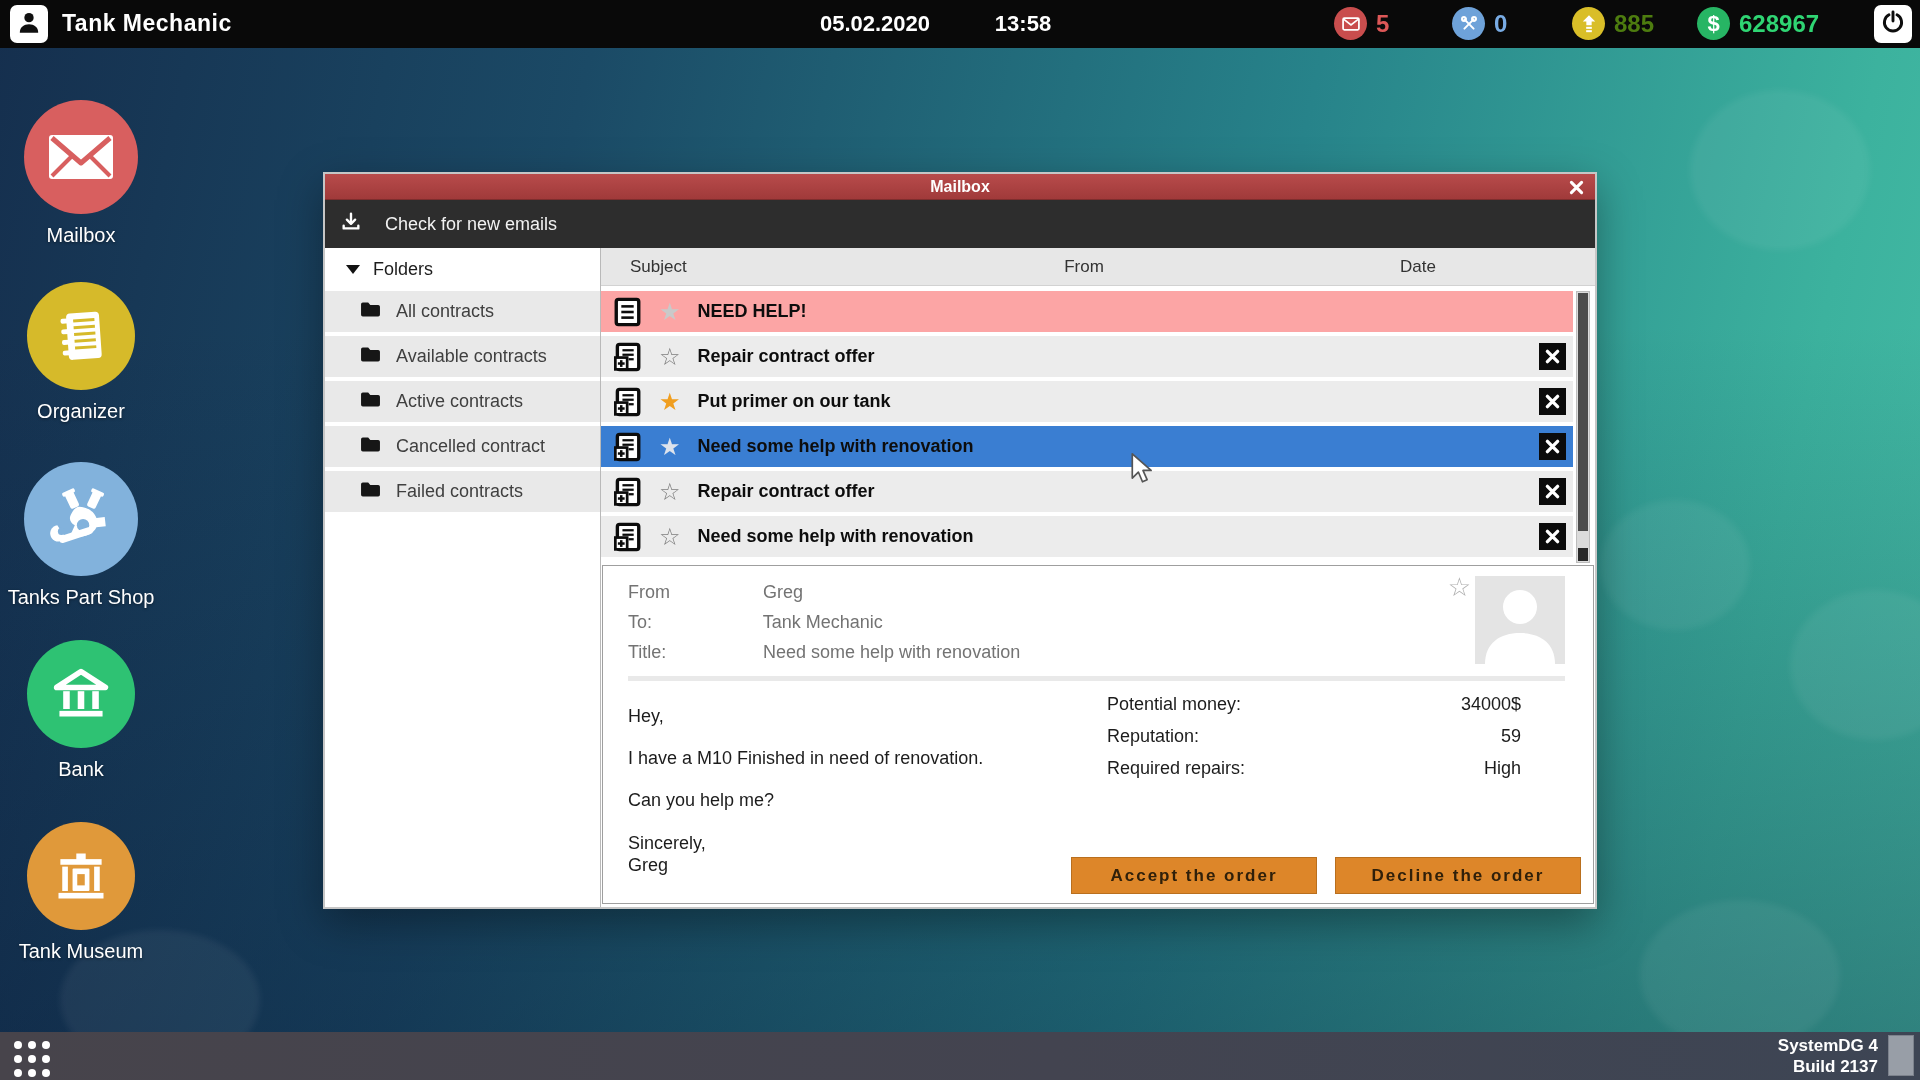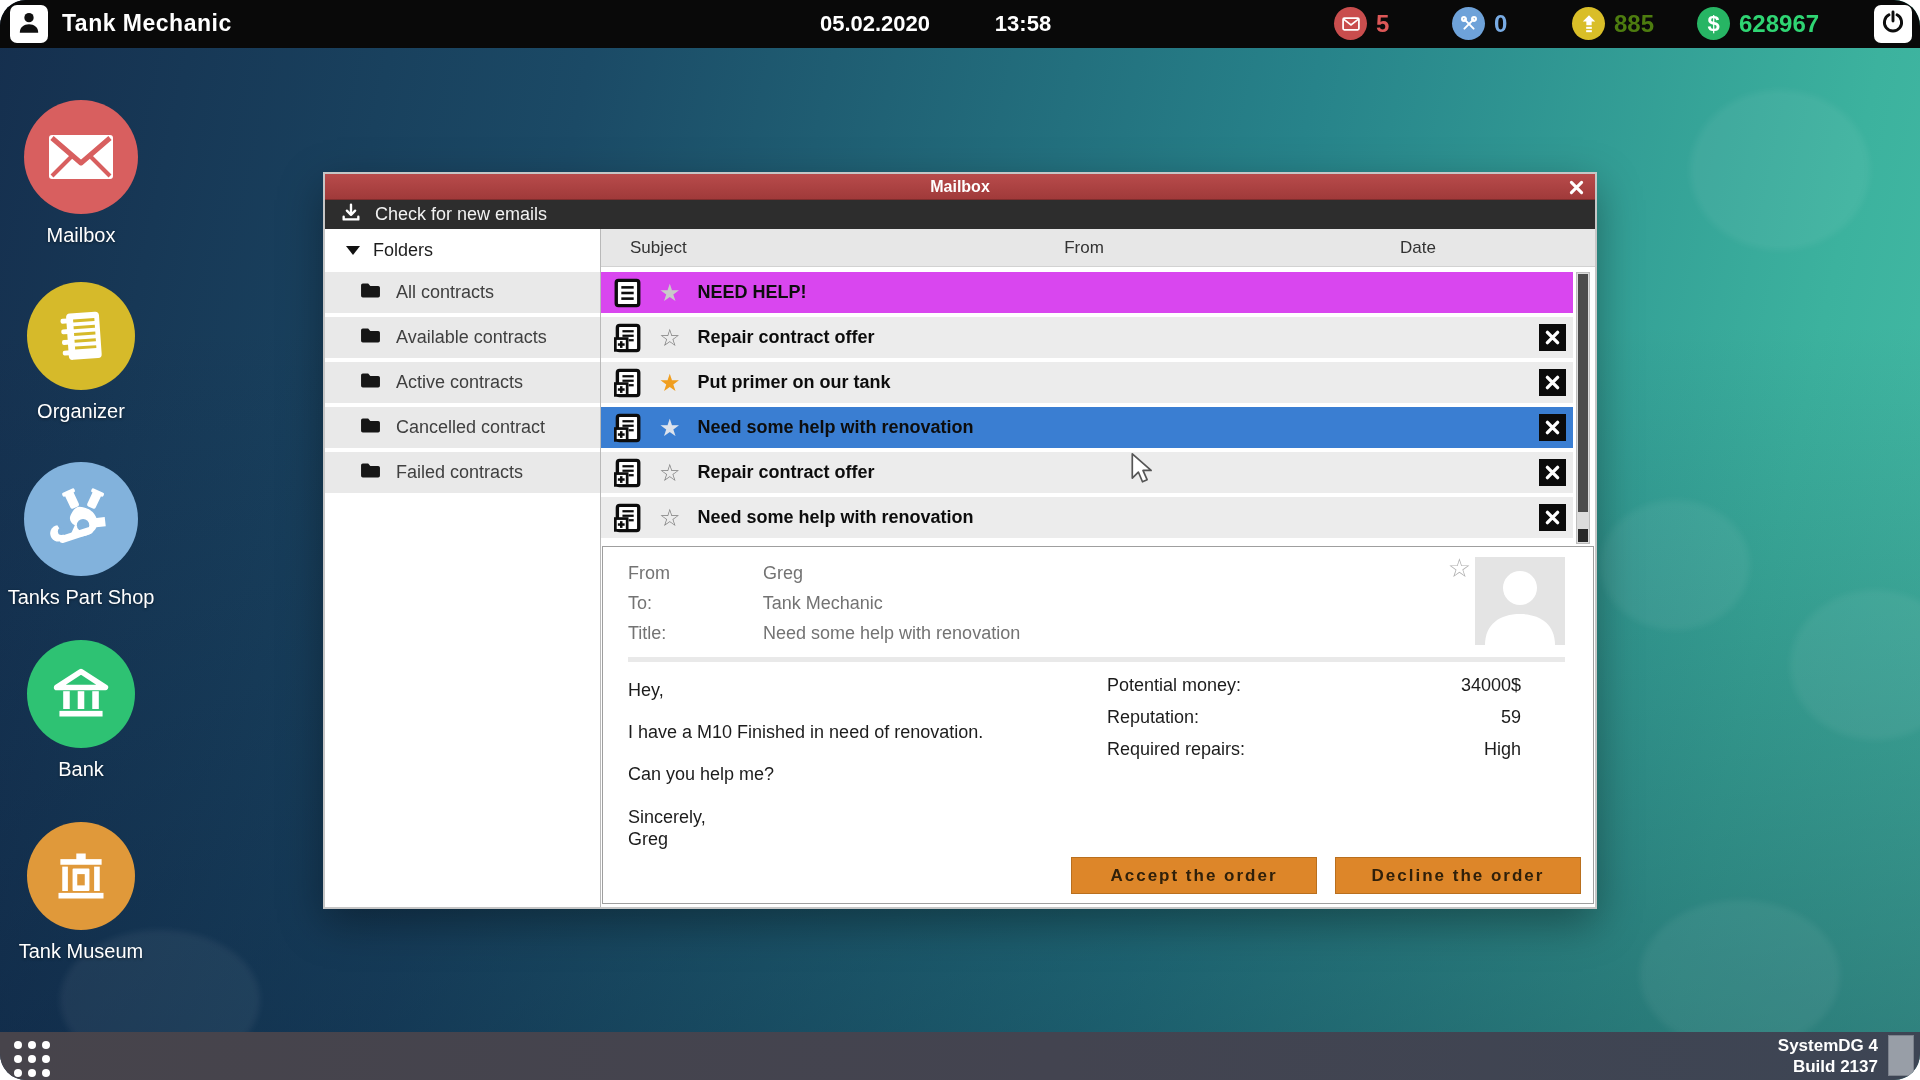--- a/index.html
+++ b/index.html
@@ -3,21 +3,20 @@
 <meta charset="utf-8">
 <style>
   * { margin:0; padding:0; box-sizing:border-box; }
   html,body { width:1920px; height:1080px; overflow:hidden; }
   body { font-family:"Liberation Sans", sans-serif; }
 
   .screen { position:relative; width:1920px; height:1080px; overflow:hidden;
     background:
       linear-gradient(to bottom, rgba(0,0,0,0) 30%, rgba(8,25,55,0.38) 100%),
       linear-gradient(102deg, #152f4e 0%, #1b4a66 28%, #27838a 62%, #3cb29e 88%, #46bda6 100%);
-    border-radius: 26px;
   }
   .blob { position:absolute; border-radius:50%; background:rgba(255,255,255,0.055); filter:blur(3px); }
 
   
   .topbar { position:absolute; top:0; left:0; width:1920px; height:48px; background:#090909; z-index:40; }
   .user-btn { position:absolute; left:10px; top:5px; width:38px; height:38px; background:#fff; border-radius:7px;
     display:flex; align-items:center; justify-content:center; cursor:pointer; }
   .app-title { position:absolute; left:62px; top:10px; font-size:23px; font-weight:bold; color:#fff; letter-spacing:0.5px; }
   .top-date { position:absolute; left:813px; top:11px; width:124px; text-align:center; color:#fff; font-size:22px; font-weight:bold; }
   .top-time { position:absolute; left:988px; top:11px; width:70px; text-align:center; color:#fff; font-size:22px; font-weight:bold; }
@@ -44,21 +43,21 @@
 
   
   .window { position:absolute; left:323px; top:172px; width:1274px; height:737px;
     border:2px solid #c6c6c6; background:#fff; display:flex; flex-direction:column;
     box-shadow:0 14px 40px rgba(0,0,0,0.35); z-index:20; }
   .titlebar { height:26px; background:linear-gradient(#b84b4b,#a03a3a); border-bottom:1px solid #7e2d2d;
     display:flex; align-items:center; justify-content:center; position:relative; flex:0 0 auto; }
   .titlebar .wtitle { color:#fff; font-size:16px; font-weight:bold; }
   .titlebar .close-btn { position:absolute; right:9px; top:3px; width:20px; height:20px; cursor:pointer;
     display:flex; align-items:center; justify-content:center; }
-  .toolbar { height:29px; background:#2d2d2d; display:flex; align-items:center; padding-left:15px; gap:13px; flex:0 0 auto; cursor:pointer; }
+  .toolbar { height:48px; background:#2d2d2d; display:flex; align-items:center; padding-left:15px; gap:23px; flex:0 0 auto; cursor:pointer; }
   .toolbar .tlabel { color:#f2f2f2; font-size:18px; }
   .wbody { flex:1; display:flex; background:#fff; min-height:0; }
 
   
   .folders { width:276px; border-right:1px solid #b9b9b9; background:#fff; }
   .folders-header { height:43px; display:flex; align-items:center; padding-left:21px; gap:13px; cursor:pointer; }
   .folders-header .tri { width:0; height:0; border-left:7px solid transparent; border-right:7px solid transparent; border-top:9px solid #111; }
   .folders-header .ftitle { font-size:18px; color:#1c1c1c; }
   .folder-item { height:41px; margin-bottom:4px; background:#e9e9e9; display:flex; align-items:center;
     padding-left:35px; gap:15px; cursor:pointer; }
@@ -68,21 +67,21 @@
   .mailpane { flex:1; position:relative; background:#fff; min-width:0; }
   .list-header { position:absolute; top:0; left:0; right:0; height:38px; background:#e7e7e7; border-bottom:1px solid #d2d2d2; }
   .list-header .col { position:absolute; top:9px; font-size:17px; color:#333;text-align:center; }
   .col-subject { left:29px; }
   .col-from { left:483px; transform:translateX(-50%); }
   .col-date { left:817px; transform:translateX(-50%); }
 
   .rows { position:absolute; top:43px; left:0; right:22px; }
   .row { height:41px; margin-bottom:4px; background:#ececec; display:flex; align-items:center; position:relative;
     padding-left:13px; cursor:pointer; }
-  .row.highlighted { background:#d946ef; }
+  .row.highlighted { background:#fca5a5; }
   .row.selected { background:#3a7ed2; }
   .row .doc-icon { width:30px; height:32px; display:flex; align-items:center; }
   .row .star { margin-left:15px; font-size:24px; line-height:24px; cursor:pointer; }
   .star.outline::before { content:"☆"; color:#7e7e7e; }
   .star.gray::before    { content:"★"; color:#c9c9c9; }
   .star.orange::before  { content:"★"; color:#f09e1f; }
   .star.light::before   { content:"★"; color:#dde3ec; }
   .row .subject { margin-left:17px; font-size:18px; font-weight:bold; color:#0d0d0d; white-space:nowrap; }
   .row .close-x { position:absolute; right:7px; top:7px; width:27px; height:27px; background:#0b0b0b;
     display:flex; align-items:center; justify-content:center; cursor:pointer; }
@@ -93,21 +92,21 @@
 
   
   .detail { position:absolute; left:1px; right:1px; top:317px; bottom:3px; border:1px solid #9f9f9f; background:#fff; }
   .meta-row { position:absolute; left:25px; font-size:18px; color:#737373; }
   .meta-row .mlabel { display:inline-block; width:130px; }
   .mr-from { top:16px; } .mr-to { top:46px; } .mr-title { top:76px; }
   .detail-star { position:absolute; right:122px; top:6px; font-size:26px; color:#b0b0b0; cursor:pointer; }
   .avatar { position:absolute; right:28px; top:10px; width:90px; height:88px; background:#e4e4e4; overflow:hidden; }
   .hdivider { position:absolute; left:25px; right:28px; top:110px; height:5px; background:#e9e9e9; }
   .body-text { position:absolute; left:25px; top:128px; font-size:18px; color:#1c1c1c; }
-  .body-text p { margin:5px 0 21px 0; }
+  .body-text p { margin:12px 0 21px 0; }
   .body-text .sig { line-height:22px; margin:0; }
   .stats { position:absolute; left:504px; top:128px; right:72px; }
   .stat { display:flex; justify-content:space-between; margin-bottom:11px; font-size:18px; color:#1c1c1c; }
   .obtn { position:absolute; bottom:9px; width:246px; height:37px; background:#dd8629; border:1px solid #b96f1e;
     color:#30200a; font-size:17px; font-weight:bold; letter-spacing:2px;
     display:flex; align-items:center; justify-content:center; cursor:pointer; }
   .btn-accept { left:468px; } .btn-decline { left:732px; }
 
   
   .taskbar { position:absolute; left:0; right:0; bottom:0; height:48px;

